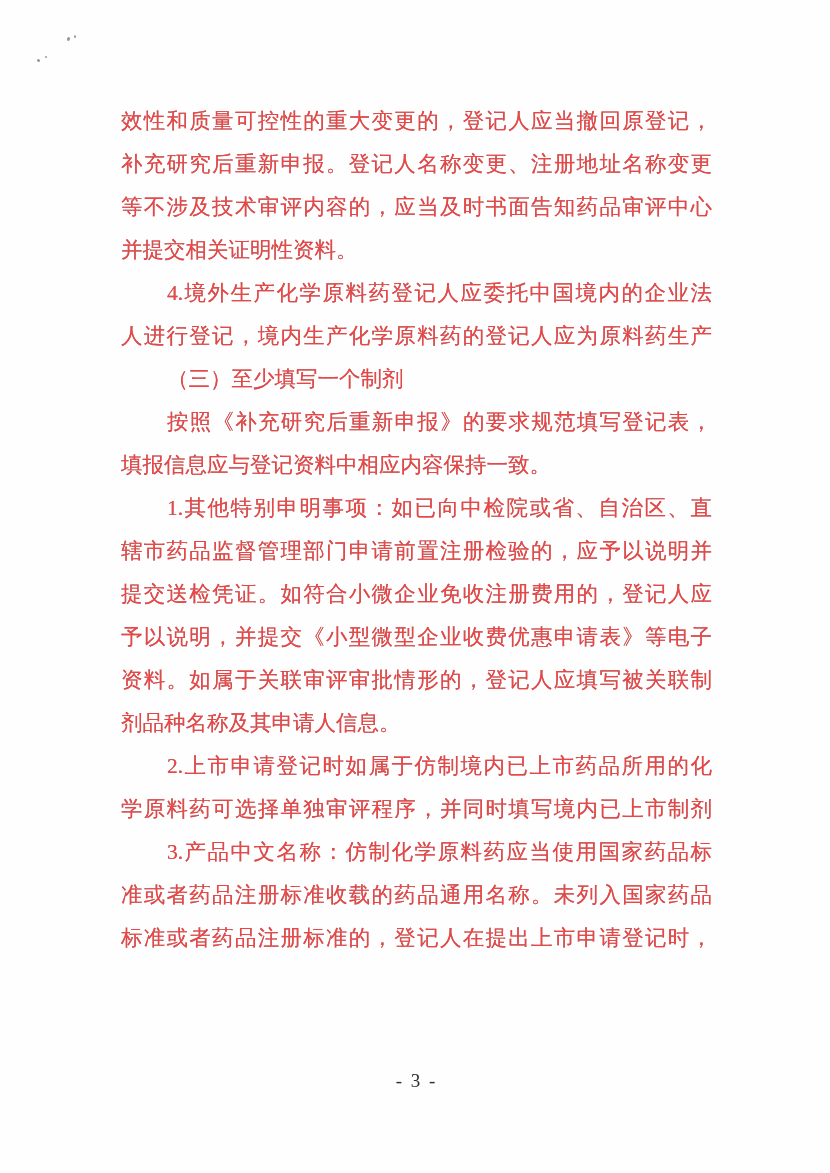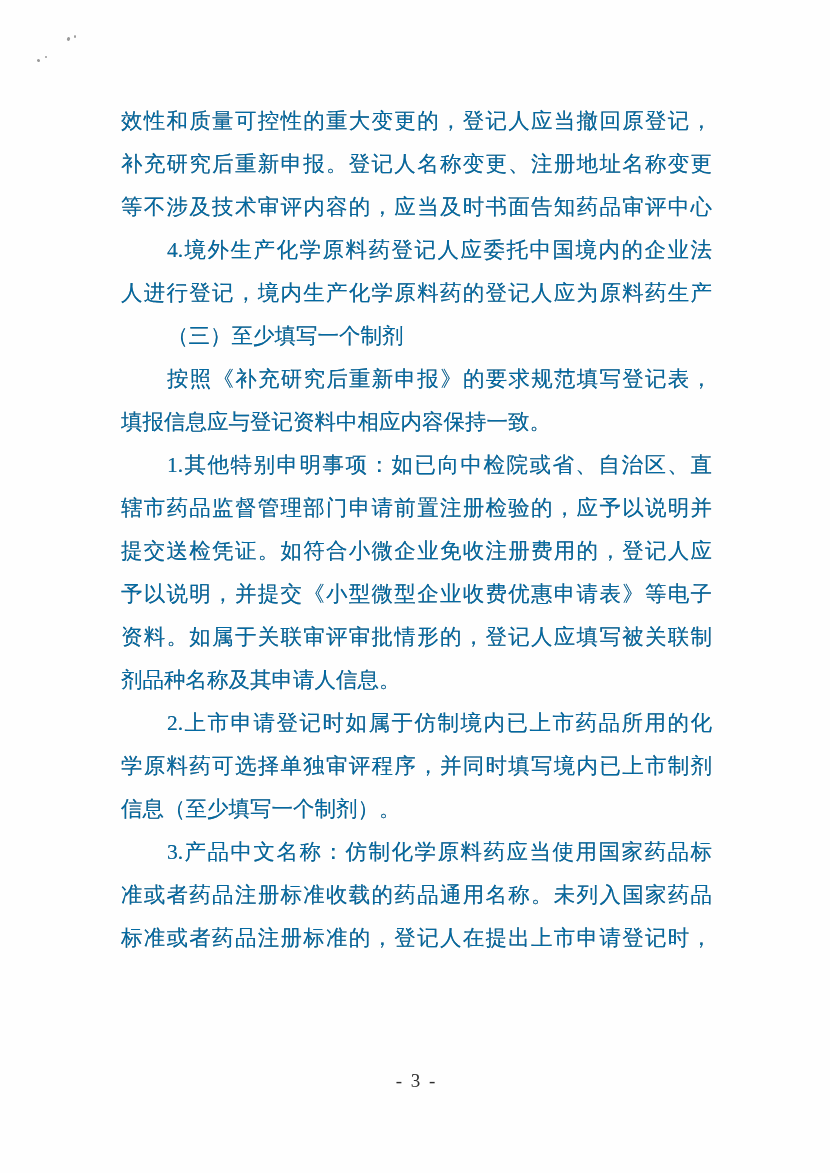--- a/index.html
+++ b/index.html
@@ -20,21 +20,21 @@
     position: absolute;
     left: 121px;
     top: 100px;
     width: 591px;
   }
   .ln {
     height: 43px;
     line-height: 43px;
     font-size: 21.5px;
     text-align: left;
-    color: #0369a1;
+    color: #ef4444;
     
     text-shadow: 0 0 0.4px rgba(40,40,40,0.55);
   }
   .j {
     text-align: justify;
     text-align-last: justify;
     text-justify: inter-character;
   }
   .ind {
     padding-left: 46px;
@@ -69,34 +69,34 @@
 
   <span class="speck s1"></span>
   <span class="speck s2"></span>
   <span class="speck s3"></span>
   <span class="speck s4"></span>
 
   <div class="text-block">
     <div class="ln j">效性和质量可控性的重大变更的，登记人应当撤回原登记，</div>
     <div class="ln j">补充研究后重新申报。登记人名称变更、注册地址名称变更</div>
     <div class="ln j">等不涉及技术审评内容的，应当及时书面告知药品审评中心</div>
+    <div class="ln">并提交相关证明性资料。</div>
     <div class="ln j ind">4.境外生产化学原料药登记人应委托中国境内的企业法</div>
     <div class="ln j">人进行登记，境内生产化学原料药的登记人应为原料药生产</div>
     <div class="ln ind">（三）至少填写一个制剂</div>
     <div class="ln j ind">按照《补充研究后重新申报》的要求规范填写登记表，</div>
     <div class="ln">填报信息应与登记资料中相应内容保持一致。</div>
     <div class="ln j ind">1.其他特别申明事项：如已向中检院或省、自治区、直</div>
     <div class="ln j">辖市药品监督管理部门申请前置注册检验的，应予以说明并</div>
     <div class="ln j">提交送检凭证。如符合小微企业免收注册费用的，登记人应</div>
     <div class="ln j">予以说明，并提交《小型微型企业收费优惠申请表》等电子</div>
     <div class="ln j">资料。如属于关联审评审批情形的，登记人应填写被关联制</div>
     <div class="ln">剂品种名称及其申请人信息。</div>
     <div class="ln j ind">2.上市申请登记时如属于仿制境内已上市药品所用的化</div>
     <div class="ln j">学原料药可选择单独审评程序，并同时填写境内已上市制剂</div>
-    <div class="ln">信息（至少填写一个制剂）。</div>
     <div class="ln j ind">3.产品中文名称：仿制化学原料药应当使用国家药品标</div>
     <div class="ln j">准或者药品注册标准收载的药品通用名称。未列入国家药品</div>
     <div class="ln j">标准或者药品注册标准的，登记人在提出上市申请登记时，</div>
   </div>
 
   <div class="pagenum">- 3 -</div>
 
 </div>
 
 </body></html>

